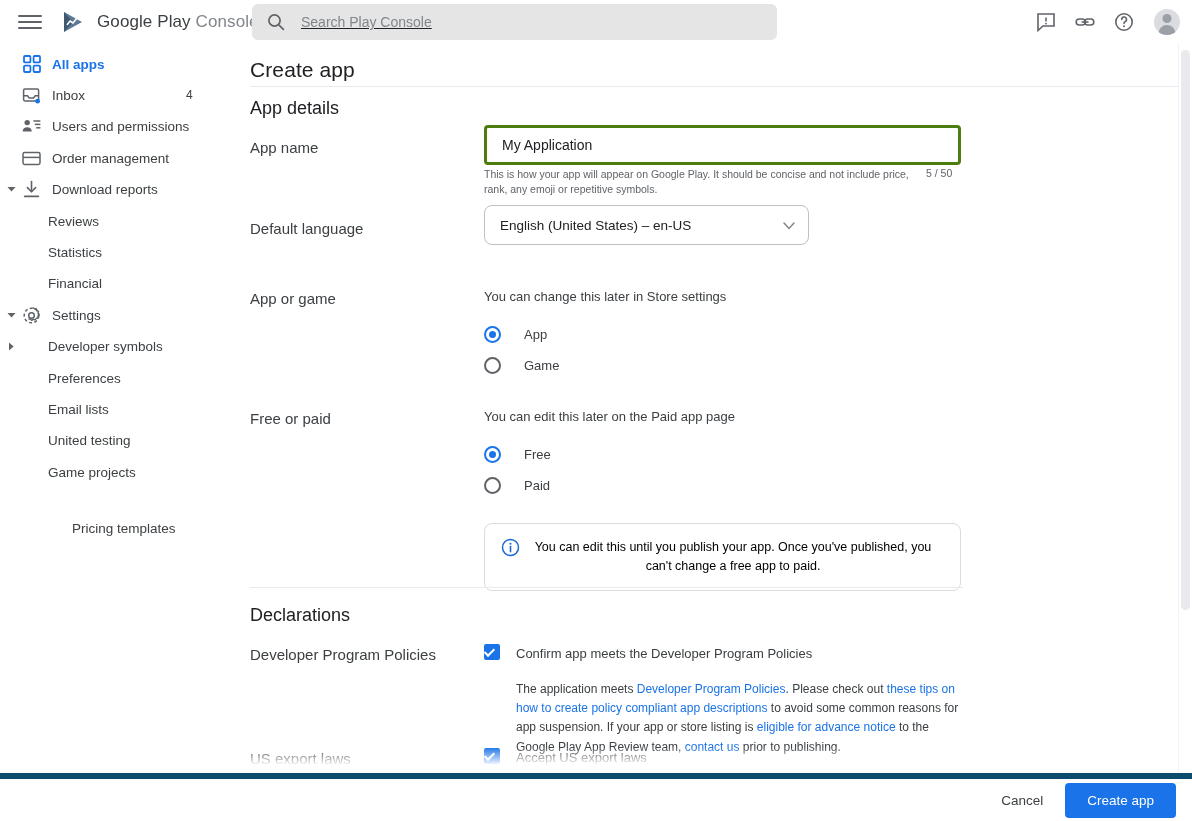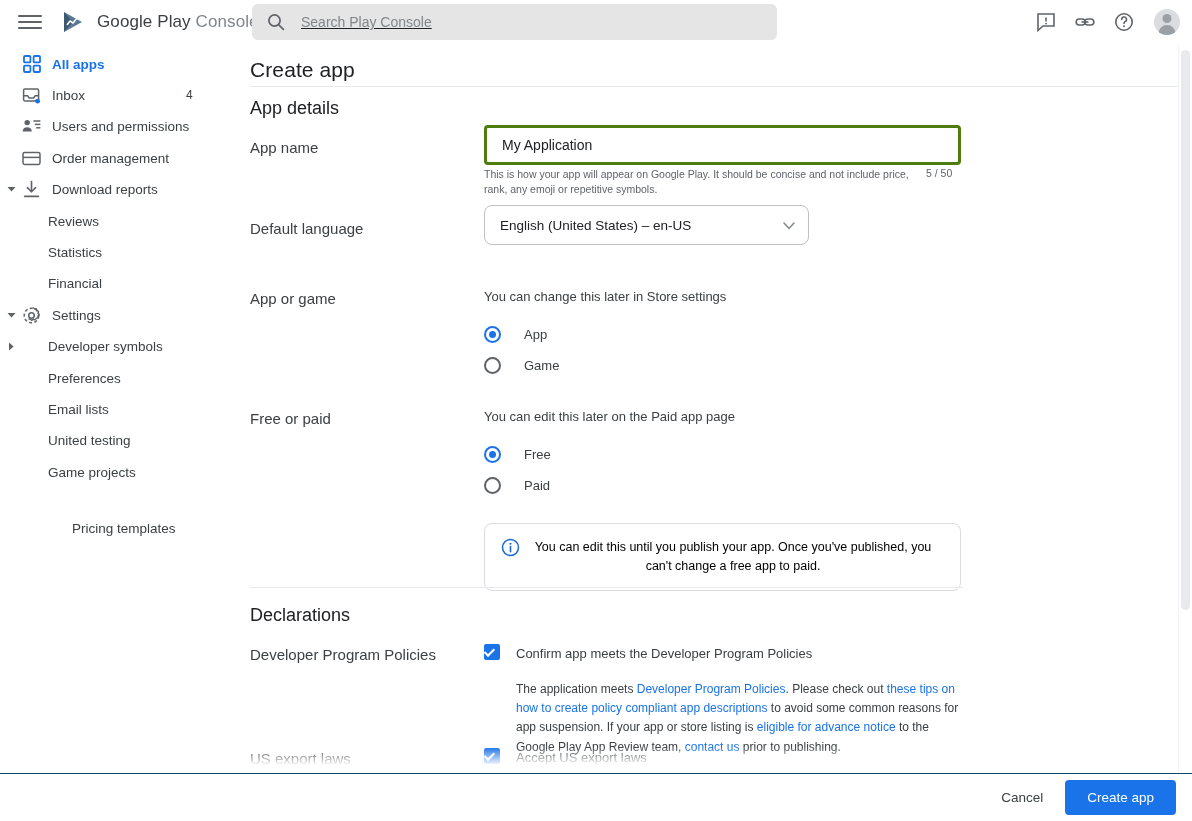--- a/index.html
+++ b/index.html
@@ -142,21 +142,21 @@
   .hr-sec { position: absolute; left: 10px; width: 713px; height: 1px; background: #e8eaed; }
 
   
   .fade {
     position: absolute; left: 240px; bottom: 48px; width: 944px; height: 26px;
     background: linear-gradient(rgba(255,255,255,0), #fff 72%);
     pointer-events: none;
   }
   .bottombar {
     position: absolute; left: 0; bottom: 0; width: 1192px; height: 48px;
-    background: #fff; border-top: 1px solid #0c4a6e;
+    background: #fff; border-top: 6px solid #0c4a6e;
     display: flex; align-items: center; justify-content: flex-end;
     padding-right: 16px; gap: 8px;
   }
   .btn-cancel {
     background: none; border: none; font-size: 13.5px; color: #3c4043;
     padding: 9px 14px; cursor: pointer; border-radius: 4px;
     font-family: "Liberation Sans", sans-serif;
   }
   .btn-primary {
     background: #1a73e8; border: none; color: #fff; font-size: 13.5px;

